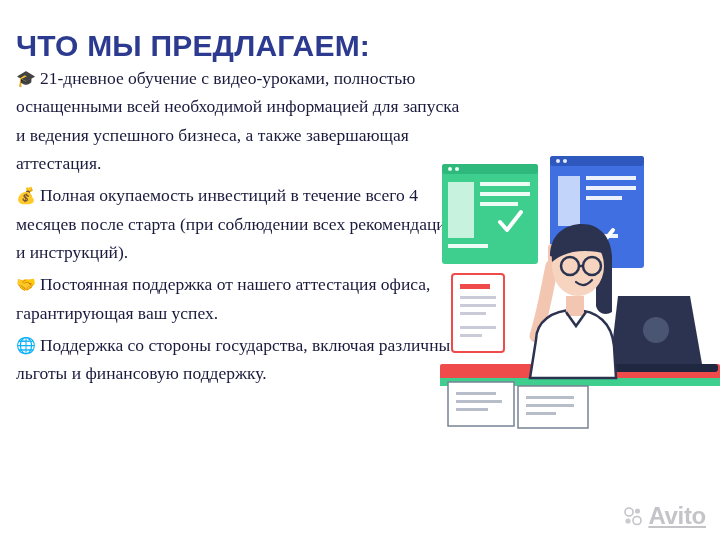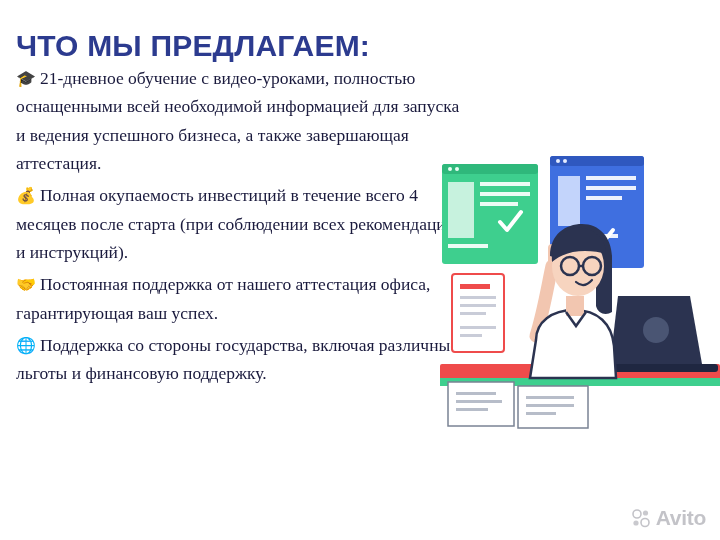--- a/index.html
+++ b/index.html
@@ -87,25 +87,26 @@
     align-items: center;
     gap: 5px;
     opacity: 0.85;
   }
   .wm-mark {
     width: 20px;
     height: 20px;
     position: relative;
   }
   .wm-text {
-    font-size: 21px;
+    font-size: 24px;
     font-weight: bold;
     color: #b9b9bf;
     font-family: "Liberation Sans", sans-serif;
     letter-spacing: -0.3px;
+    text-decoration: underline;
   }
 </style>
 </head>
 <body>
 
 <div class="page">
 
   <div class="headline">ЧТО МЫ ПРЕДЛАГАЕМ:</div>
 
   <div class="content">

